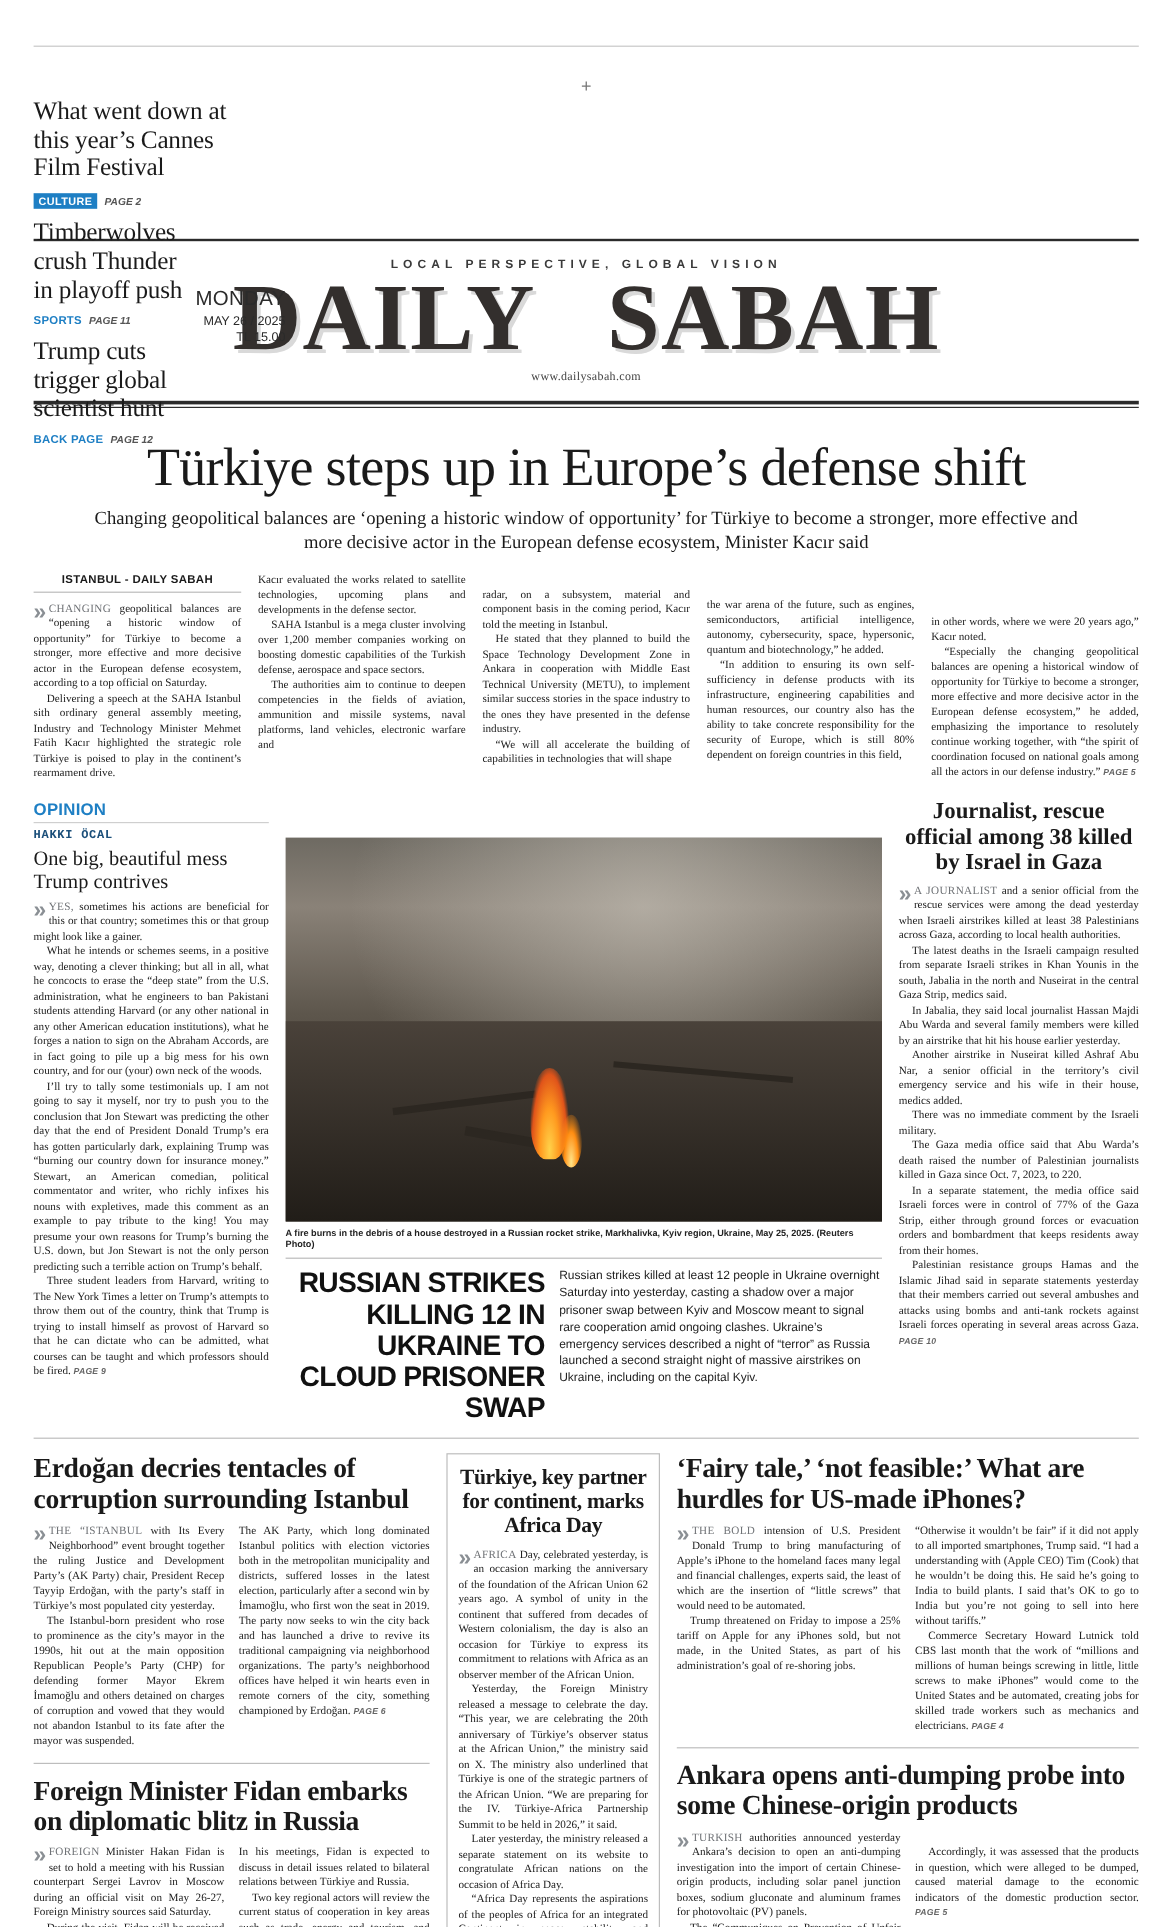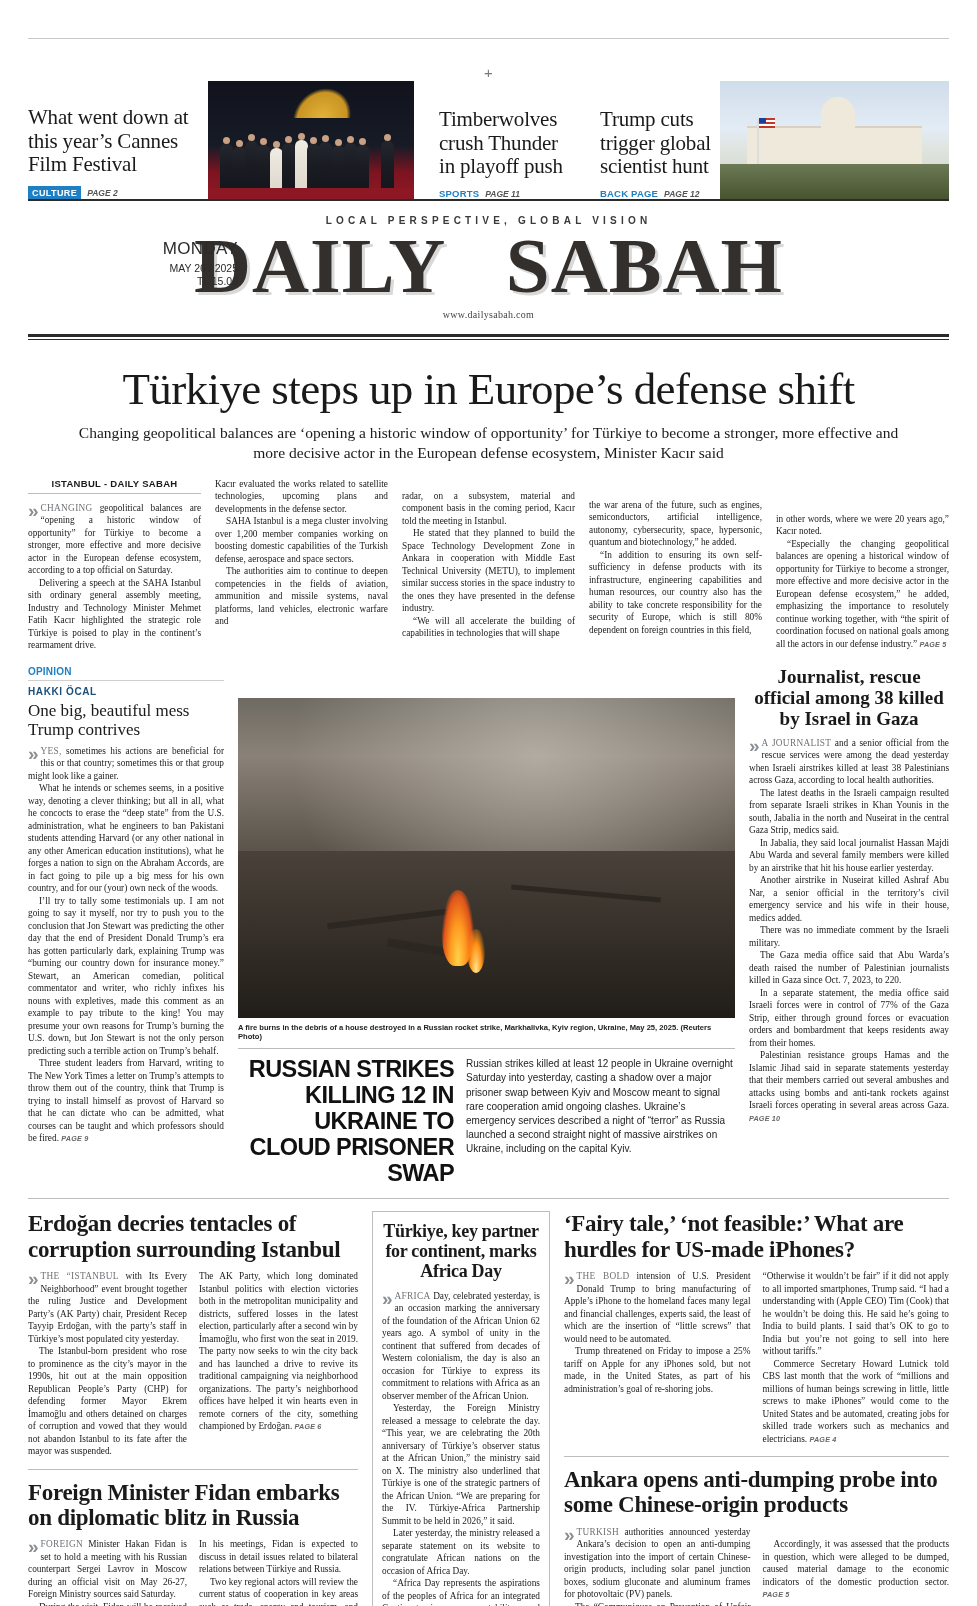--- a/index.html
+++ b/index.html
@@ -6,21 +6,21 @@
   html, body {
     width: 977px; height: 1606px;
     background: #fff;
     font-family: "Liberation Serif", serif;
     color: #1a1a1a;
     overflow: hidden;
   }
   .page { width: 977px; height: 1606px; position: relative; padding: 0 28px; }
 
   
-  .teaser-strip { display: flex; align-items: flex-end; height: 118px; margin-top: 42px; }
+  .teaser-strip { display: flex; align-items: flex-start; height: 118px; margin-top: 42px; flex-direction: column; }
   .teaser { display: flex; flex-direction: column; justify-content: center; }
   .teaser-headline {
     font-size: 21px; line-height: 1.13; font-weight: 400; letter-spacing: -0.2px;
   }
   .teaser-meta { margin-top: 9px; display: flex; align-items: baseline; gap: 6px; }
   .kicker {
     background: #1e7fc4; color: #fff; font-family: "Liberation Sans", sans-serif;
     font-weight: 700; font-size: 9px; letter-spacing: 0.4px; padding: 2px 4px 1px;
   }
   .kicker-plain {
@@ -139,26 +139,26 @@
   .lede-caps { font-variant: small-caps; color: #6f7276; letter-spacing: 0.3px; }
   .pgref {
     font-family: "Liberation Sans", sans-serif; font-style: italic; font-weight: 700;
     font-size: 7.2px; color: #666; letter-spacing: 0.2px;
   }
 
   
   .midband { display: flex; gap: 14px; margin-top: 14px; }
   .op-col { width: 196px; }
   .op-label {
-    font-family: "Liberation Sans", sans-serif; font-weight: 700; font-size: 10px;
+    font-family: "Liberation Sans", sans-serif; font-weight: 700; font-size: 14px;
     color: #1e7fc4; letter-spacing: 0.2px; border-bottom: 1px solid #cfcfcf;
     padding-bottom: 3px;
   }
   .op-author {
-    font-family: Liberation Sans, sans-serif; font-weight: 700; font-size: 10px;
+    font-family: Liberation Mono, monospace; font-weight: 700; font-size: 10px;
     letter-spacing: 0.6px; color: #1b4f7a; margin: 5px 0 4px;
   }
   .op-head { font-size: 17px; line-height: 1.13; margin-bottom: 6px; }
   .center-col { flex: 1; margin-top: 32px; }
   .photo-main { width: 100%; height: 320px; }
   .ph-fire { background: linear-gradient(#6e6a62 0%, #8a8278 18%, #5d564c 46%, #3b342c 78%, #241f19 100%); }
   .smoke { position: absolute; inset: 0;
     background: radial-gradient(ellipse at 60% 18%, rgba(210,205,195,.55), transparent 58%); }
   .rubble { position: absolute; bottom: 0; left: 0; right: 0; height: 52%;
     background: linear-gradient(#4a423a, #211d18); }

